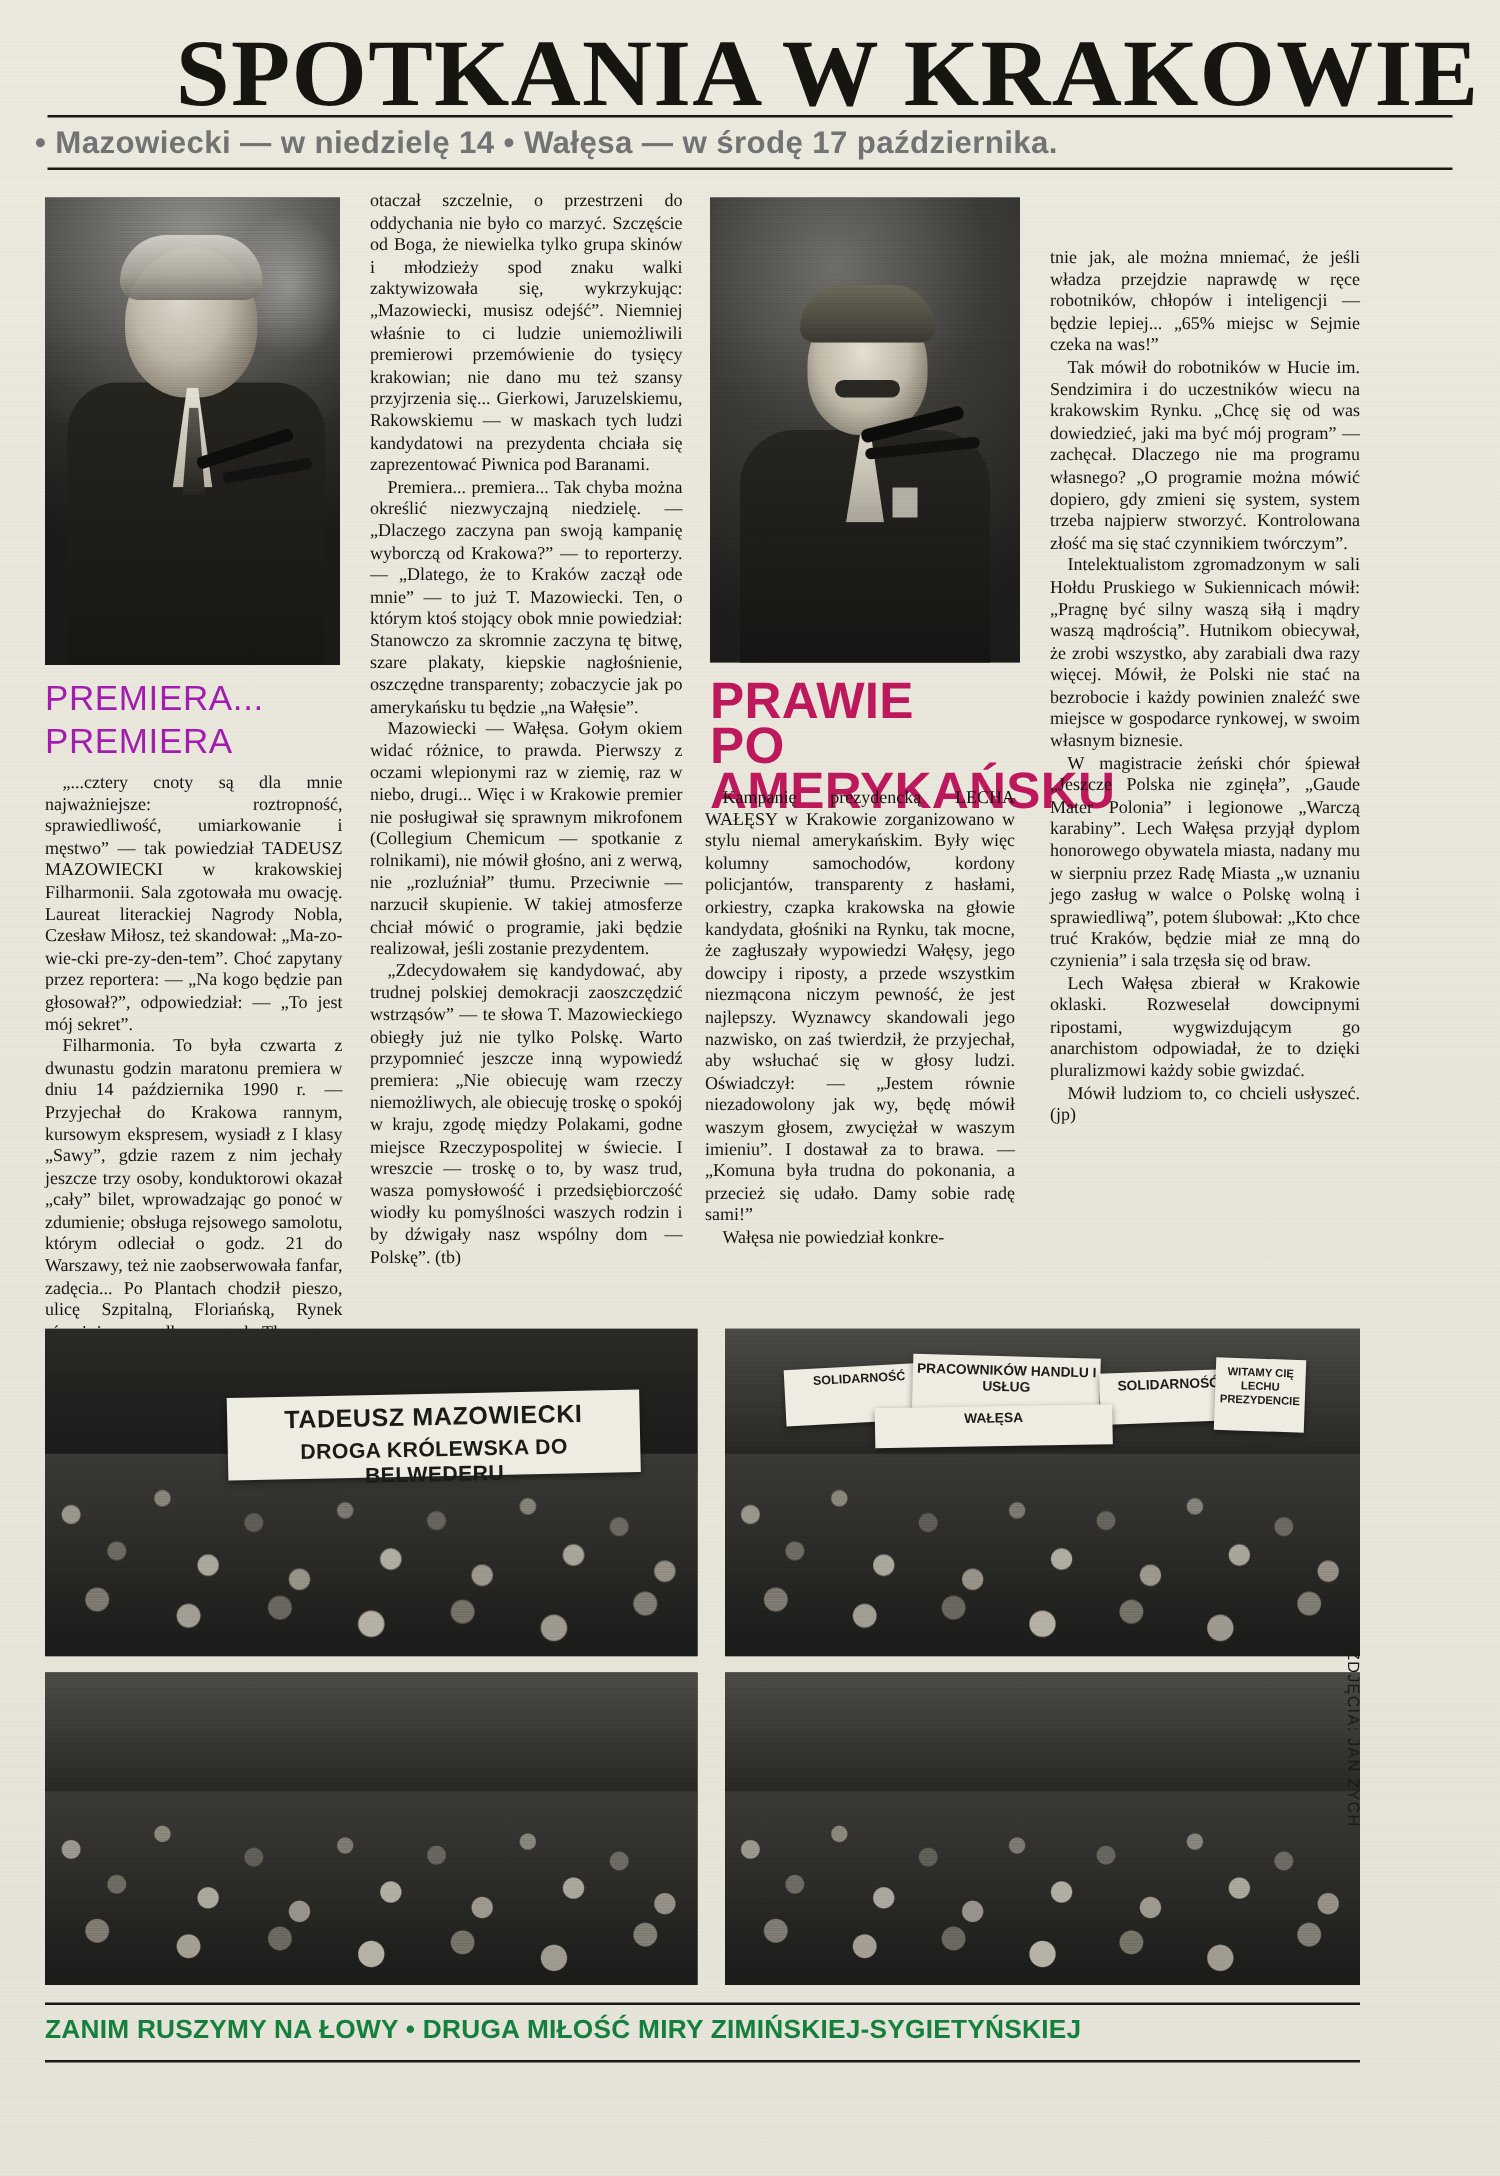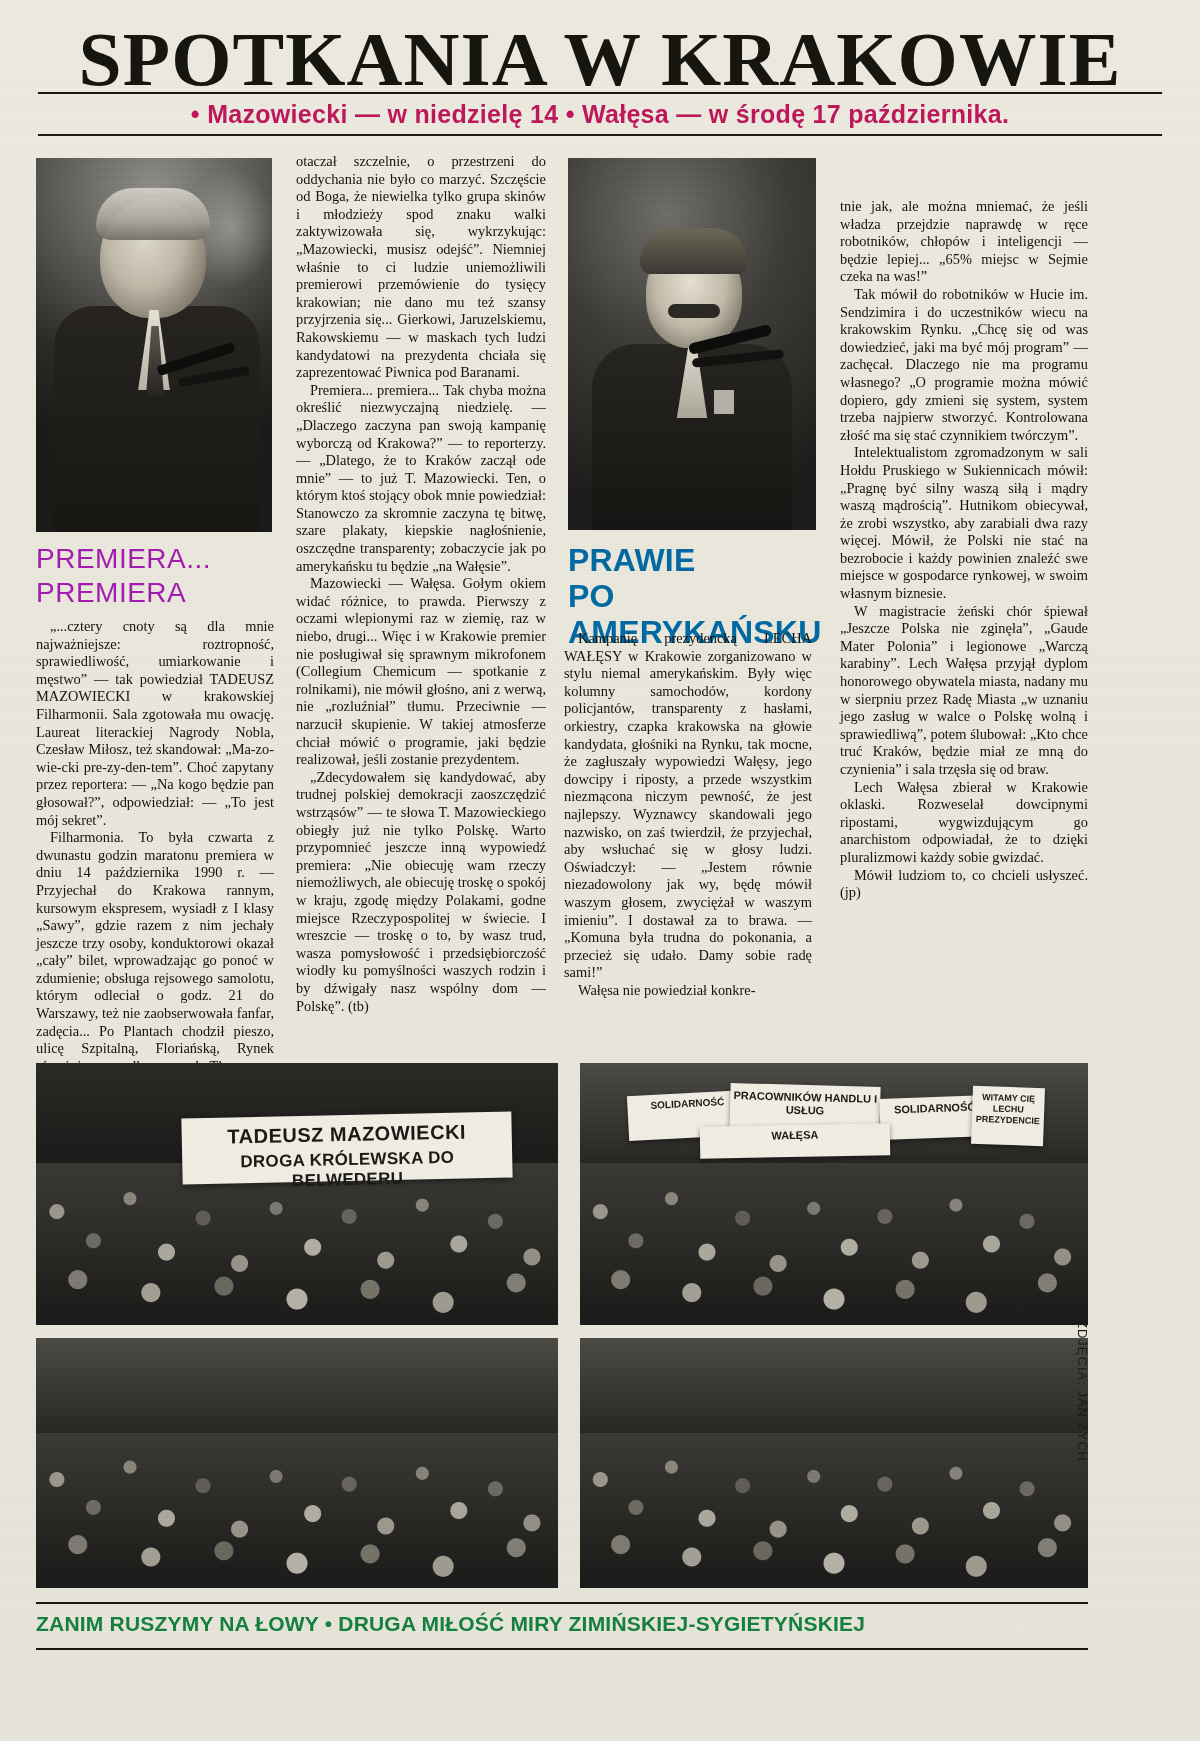--- a/index.html
+++ b/index.html
@@ -33,21 +33,21 @@
     width: 1144px;
     height: 1741px;
   }
 
   
   .masthead {
     position: absolute;
     left: 0;
     top: 18px;
     width: 1144px;
-    text-align: center;
+    text-align: right;
   }
   .masthead-title {
     font-family: "Liberation Serif", serif;
     font-size: 76px;
     line-height: 82px;
     font-weight: 700;
     letter-spacing: 1px;
     color: #17150f;
     white-space: nowrap;
     transform: scaleX(1.02);
@@ -58,25 +58,24 @@
     top: 92px;
     width: 1124px;
     height: 2px;
     background: #1a1813;
   }
   .masthead-sub {
     position: absolute;
     left: 0;
     top: 100px;
     width: 1144px;
-    text-align: center;
     font-family: "Liberation Sans", sans-serif;
     font-size: 25px;
     font-weight: 700;
-    color: #be185d;
+    color: #737373;
     letter-spacing: 0.3px;
     white-space: nowrap;
   }
   .masthead-rule2 {
     position: absolute;
     left: 10px;
     top: 134px;
     width: 1124px;
     height: 2px;
     background: #1a1813;
@@ -338,24 +337,24 @@
     line-height: 34px;
     letter-spacing: .5px;
     color: #a21caf;
   }
   .hl-prawie {
     position: absolute;
     left: 540px; top: 542px;
     width: 250px;
     font-family: "Liberation Sans", sans-serif;
     font-weight: 700;
-    font-size: 32px;
+    font-size: 41px;
     line-height: 36px;
     letter-spacing: .2px;
-    color: #0369a1;
+    color: #be185d;
   }
 
   .col1-body { position: absolute; left: 8px; top: 618px; width: 238px; }
   .col2-body { position: absolute; left: 268px; top: 153px; width: 250px; }
   .col3-body { position: absolute; left: 536px; top: 630px; width: 248px; }
   .col4-body { position: absolute; left: 812px; top: 158px; width: 248px; margin-top: 40px; }
 
   
   .footer-rule {
     position: absolute;

